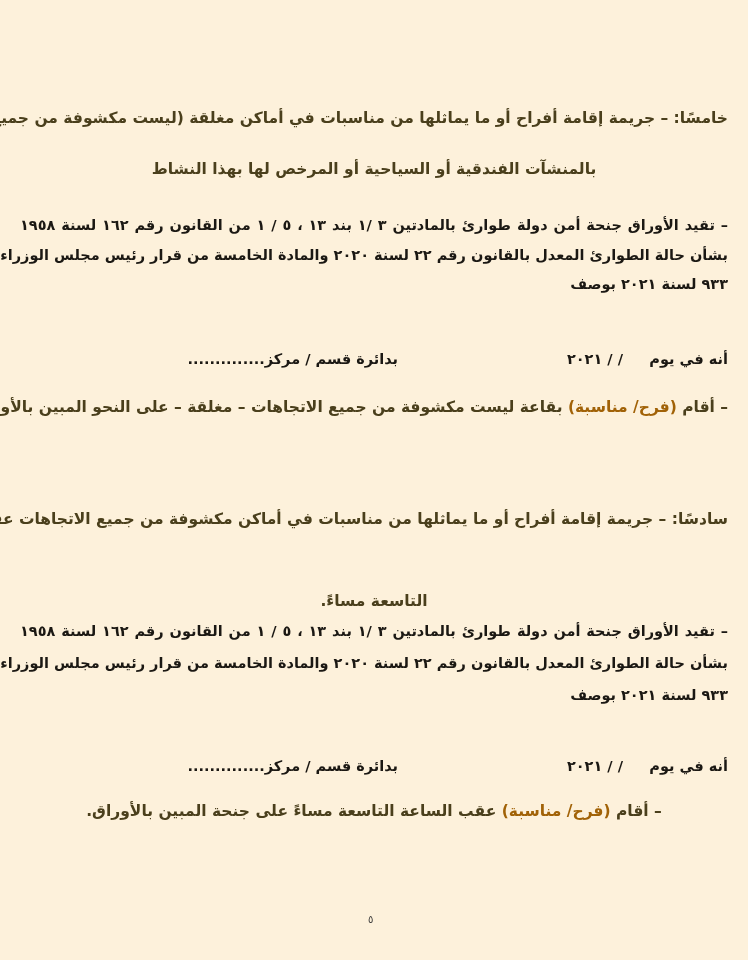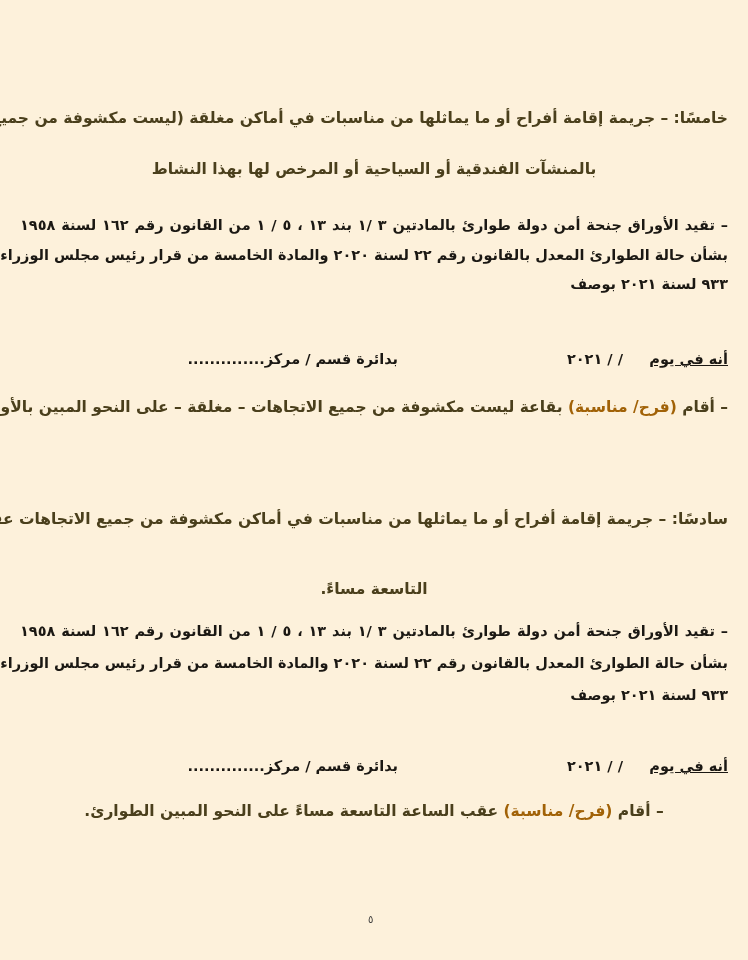--- a/index.html
+++ b/index.html
@@ -22,21 +22,21 @@
     white-space: nowrap;
     font-size: 15px;
     line-height: 22px;
     font-weight: bold;
     text-align: right;
   }
   .heading { color: #4a3f1c; font-size: 15.5px; text-align: center; }
   .body-text { color: #1b1813; font-size: 14.5px; }
   .justify { text-align: justify; text-align-last: justify; }
   .date-row { display: flex; direction: rtl; align-items: center; }
-  .date-row .d1 { width: 105px; text-decoration: underline; }
+  .date-row .d1 { width: 105px; }
   .date-row .d2 { width: 225px; }
   .page-num {
     position: absolute; top: 914px; left: 368px; font-size: 10px; color: #333;
   }
   .hl { color: #a16207; }
 </style>
 </head>
 <body>
 
 <div class="page">
@@ -54,32 +54,32 @@
     <span>بدائرة قسم / مركز..............</span>
   </div>
 
   <div class="line heading" style="top:396px;">
     <span>– أقام</span>
     <span class="hl">(فرح/ مناسبة)</span>
     <span>بقاعة ليست مكشوفة من جميع الاتجاهات – مغلقة – على النحو المبين بالأوراق.</span>
   </div>
 
   <div class="line heading justify" style="top:508px;">سادسًا: – جريمة إقامة أفراح أو ما يماثلها من مناسبات في أماكن مكشوفة من جميع الاتجاهات عقب الساعة</div>
-  <div class="line heading" style="top:578px;">التاسعة مساءً.</div>
+  <div class="line heading" style="top:590px;">التاسعة مساءً.</div>
 
   <div class="line body-text justify" style="top:620px;">– تقيد الأوراق جنحة أمن دولة طوارئ بالمادتين ٣ /١ بند ١٣ ، ٥ / ١ من القانون رقم ١٦٢ لسنة ١٩٥٨</div>
   <div class="line body-text justify" style="top:652px;">بشأن حالة الطوارئ المعدل بالقانون رقم ٢٢ لسنة ٢٠٢٠ والمادة الخامسة من قرار رئيس مجلس الوزراء رقم</div>
   <div class="line body-text" style="top:684px;">٩٣٣ لسنة ٢٠٢١ بوصف</div>
 
   <div class="line body-text date-row" style="top:755px;">
     <span class="d1">أنه في يوم</span>
     <span class="d2">/   /  ٢٠٢١</span>
     <span>بدائرة قسم / مركز..............</span>
   </div>
 
   <div class="line heading" style="top:800px;">
     <span>– أقام</span>
     <span class="hl">(فرح/ مناسبة)</span>
-    <span>عقب الساعة التاسعة مساءً على النحو المبين الطوارئ.</span>
+    <span>عقب الساعة التاسعة مساءً على جنحة المبين بالأوراق.</span>
   </div>
 
   <div class="page-num">٥</div>
 </div>
 
 </body></html>

